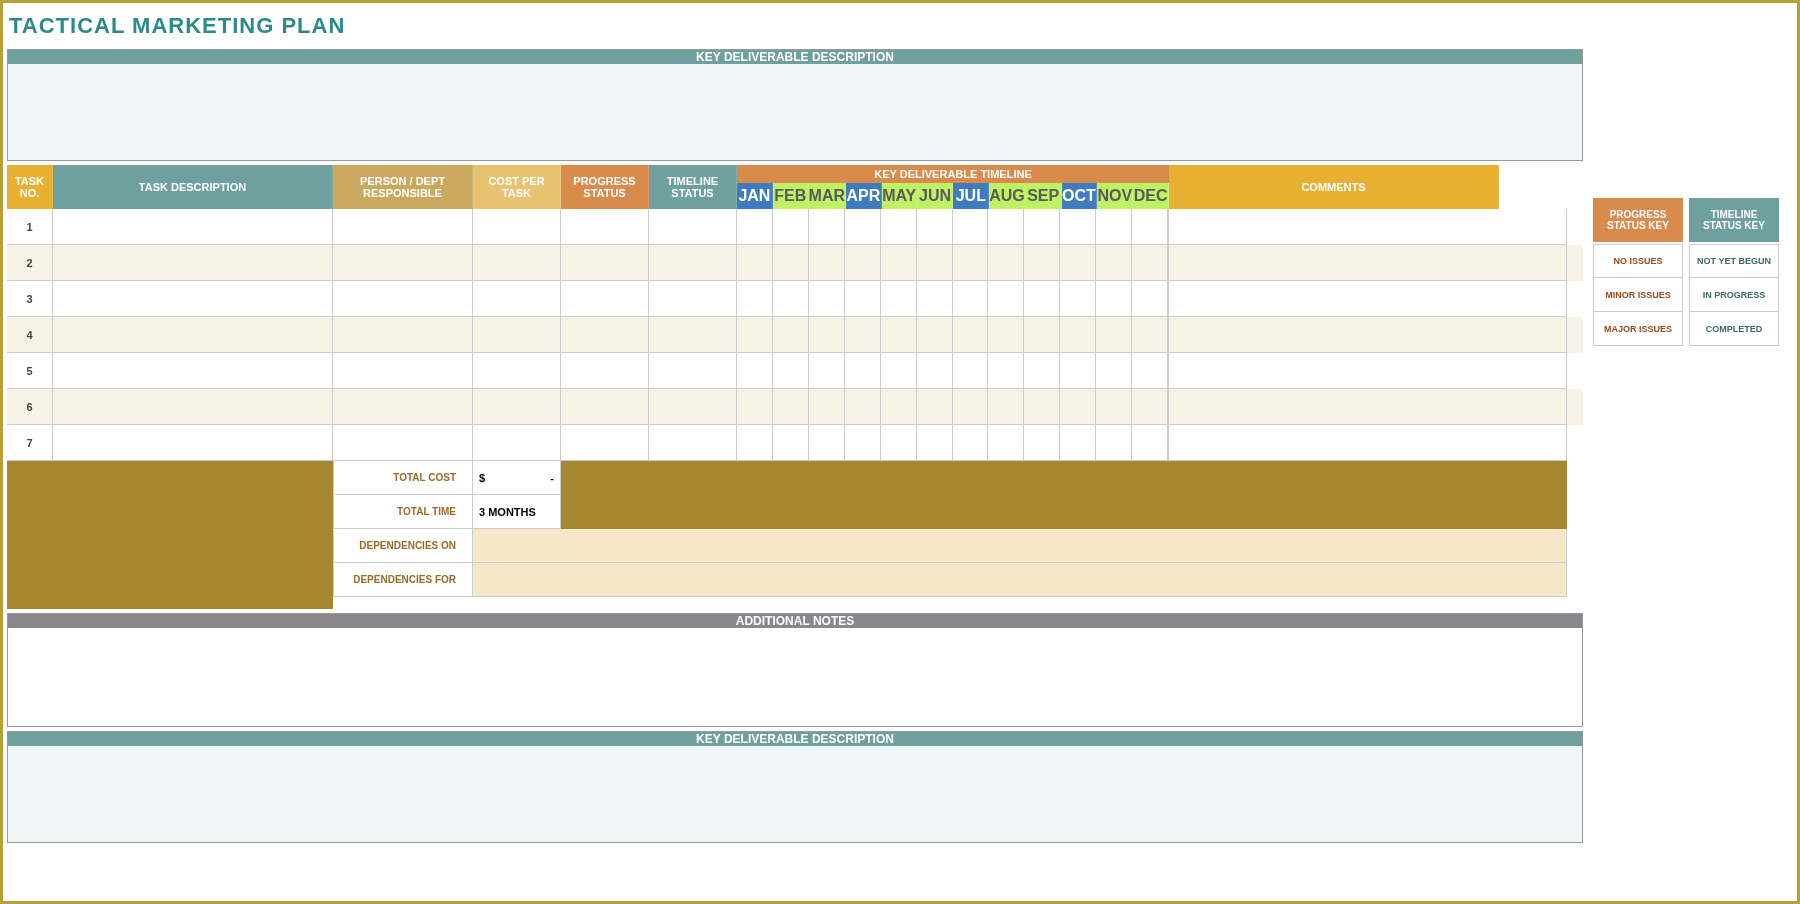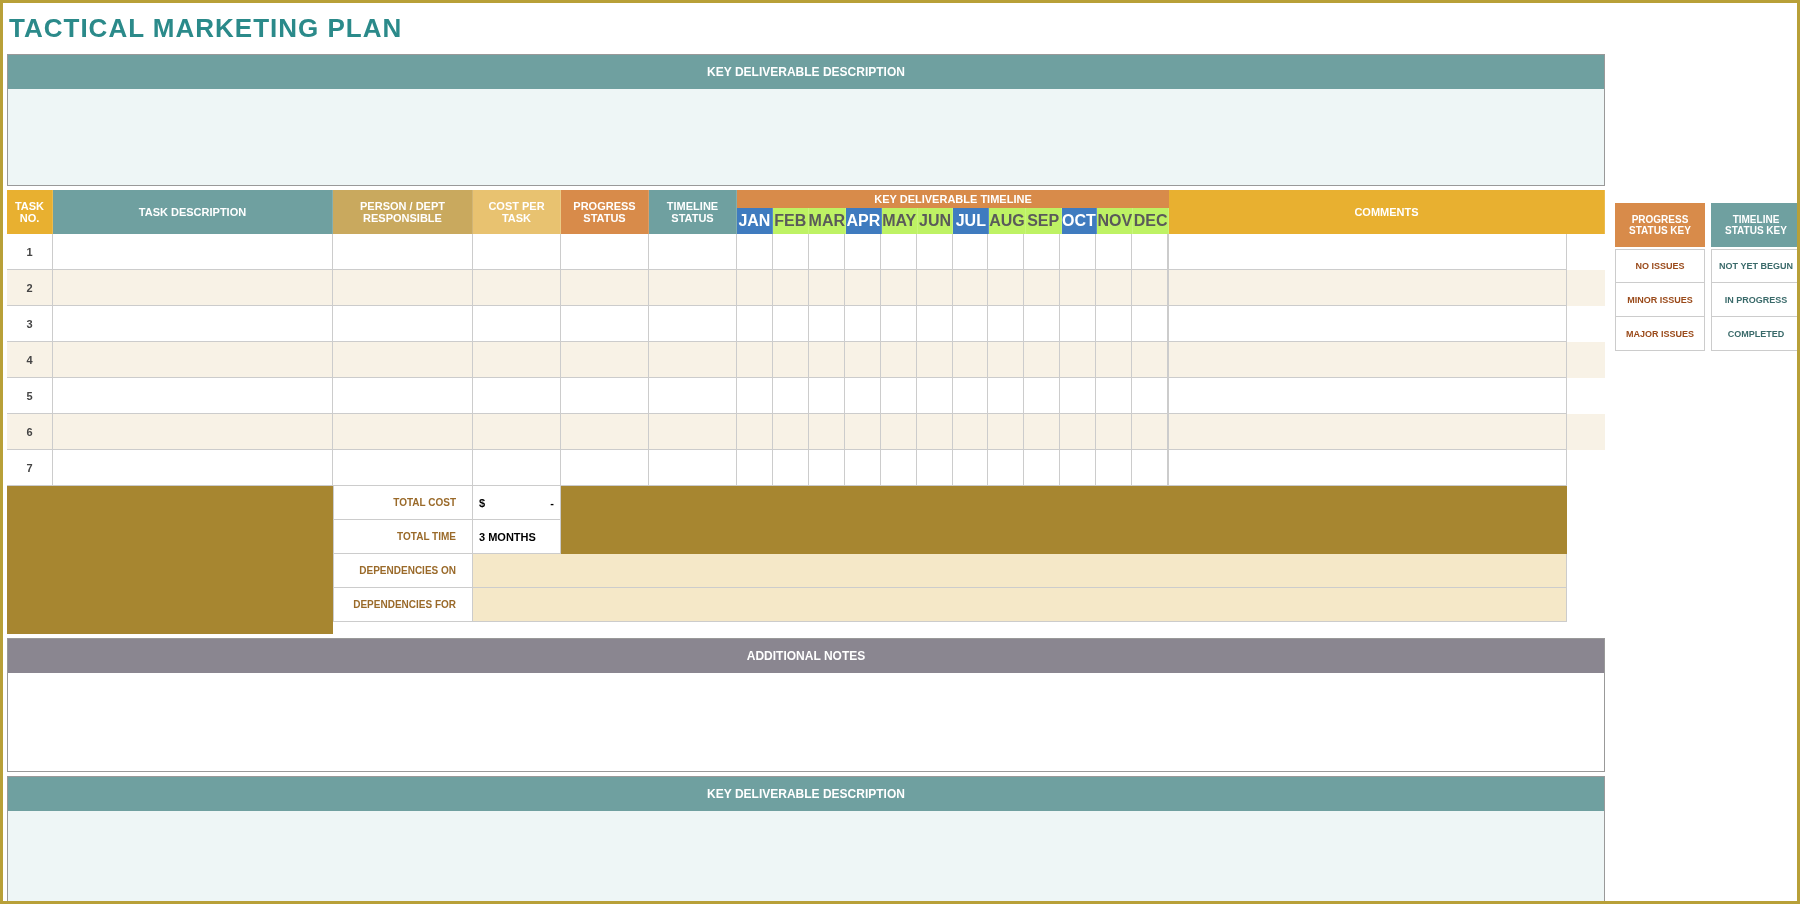--- a/index.html
+++ b/index.html
@@ -7,40 +7,40 @@
   font-family: Arial, Helvetica, sans-serif;
   background: #fff;
   width: 1800px;
   height: 904px;
   overflow: hidden;
   border: 3px solid #b8a038;
   padding: 4px;
 }
 .title {
   color: #2b8a8a;
-  font-size: 26px;
+  font-size: 22px;
   font-weight: bold;
   letter-spacing: 1px;
   padding: 6px 2px 10px 2px;
 }
 .wrap {
   display: flex;
   gap: 10px;
 }
 .main { flex: 0 0 1576px; }
 .side { flex: 0 0 186px; display:flex; flex-direction:column; position:relative; }
 
 .block { border: 1px solid #999; margin-bottom: 4px; }
 
 .sect-head {
   color: #fff;
   font-weight: bold;
   font-size: 12px;
   text-align: center;
-  padding: 10px 4px;
+  padding: 0 4px;
 }
 .teal-h { background: #6fa0a0; }
 .grey-h { background: #8a8690; }
 
 .desc-body {
   background: #eef6f6;
   height: 96px;
 }
 
 
@@ -51,21 +51,21 @@
   padding: 2px 4px;
   border-right:1px solid rgba(255,255,255,0.15);
 }
 .col-no   { width: 46px;  background:#e8b030; }
 .col-desc { width: 280px; background:#6fa0a0; }
 .col-pers { width: 140px; background:#c9a95e; }
 .col-cost { width: 88px;  background:#e8c270; }
 .col-prog { width: 88px;  background:#d88b4a; }
 .col-tl   { width: 88px;  background:#6fa0a0; }
 .col-timeline { width: 432px; background:#d88b4a; display:flex; flex-direction:column; }
-.col-comm { width: 436px; background:#e8b030; }
+.col-comm { width: 330px; background:#e8b030; }
 
 .timeline-top { height:18px; display:flex; align-items:center; justify-content:center; color:#fff; font-size:11px; font-weight:bold;text-align:right; }
 .timeline-months { display:flex; height:26px; }
 .mon { flex:1; display:flex; align-items:center; justify-content:center; font-size:16px; font-weight:bold; color:#fff; border-right:1px solid rgba(255,255,255,0.15); }
 .mon.blue  { background:#3f7bbf; }
 .mon.cream { background:#bef264; color:#5a5a5a; }
 
 
 .data-rows { }
 .drow { display:flex; height:36px; }

